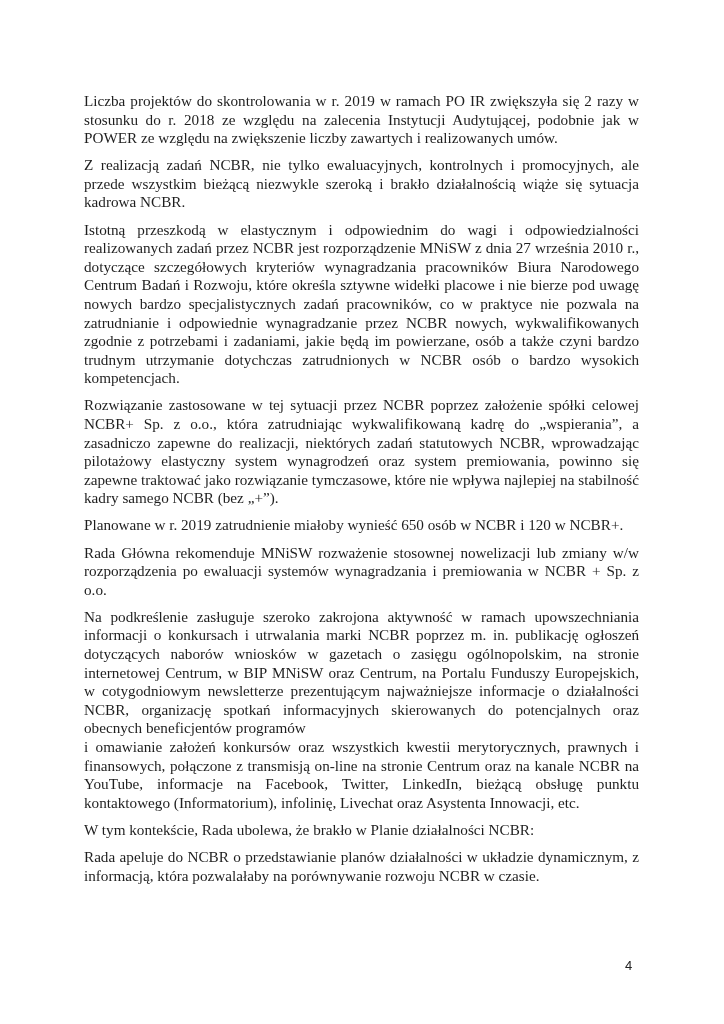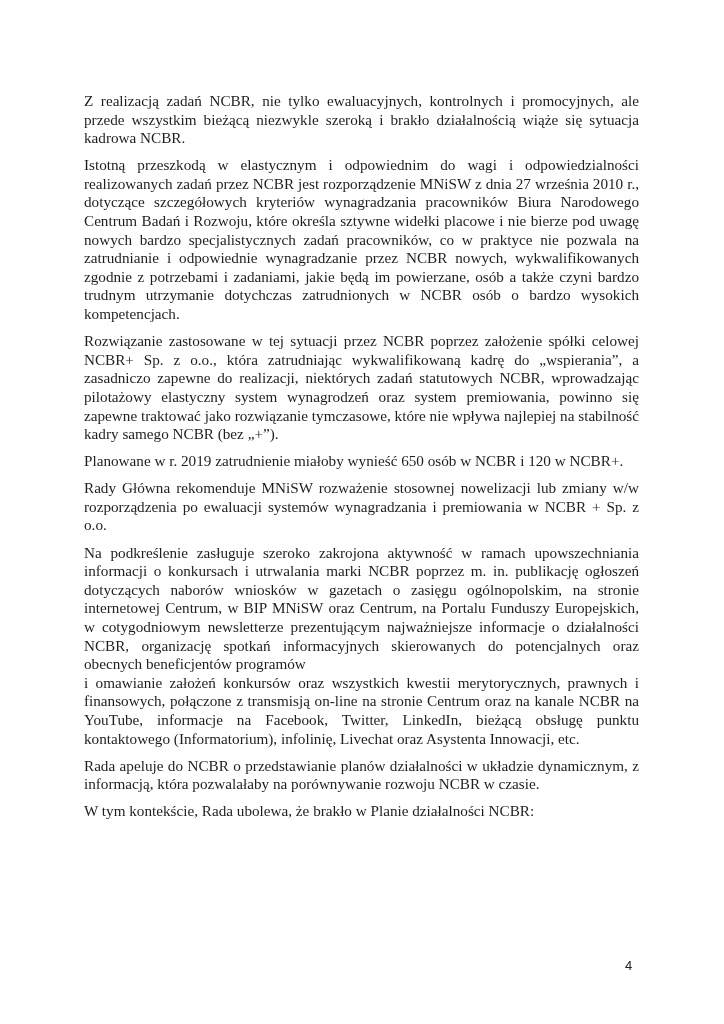--- a/index.html
+++ b/index.html
@@ -21,24 +21,25 @@
     position: absolute; left: 625px; top: 958px;
     font-family: "Liberation Sans", sans-serif;
     font-size: 13px; color: #222;
   }
 </style>
 </head>
 <body>
 
 <div class="page">
   <div class="content">
+    <p class="para">Liczba projektów do skontrolowania w r. 2019 w ramach PO IR zwiększyła się 2 razy w stosunku do r. 2018 ze względu na zalecenia Instytucji Audytującej, podobnie jak w POWER ze względu na zwiększenie liczby zawartych i realizowanych umów.</p>
     <p class="para">Z realizacją zadań NCBR, nie tylko ewaluacyjnych, kontrolnych i promocyjnych, ale przede wszystkim bieżącą niezwykle szeroką i brakło działalnością wiąże się sytuacja kadrowa NCBR.</p>
     <p class="para">Istotną przeszkodą w elastycznym i odpowiednim do wagi i odpowiedzialności realizowanych zadań przez NCBR jest rozporządzenie MNiSW z dnia 27 września 2010 r., dotyczące szczegółowych kryteriów wynagradzania pracowników Biura Narodowego Centrum Badań i Rozwoju, które określa sztywne widełki placowe i nie bierze pod uwagę nowych bardzo specjalistycznych zadań pracowników, co w praktyce nie pozwala na zatrudnianie i odpowiednie wynagradzanie przez NCBR nowych, wykwalifikowanych zgodnie z potrzebami i zadaniami, jakie będą im powierzane, osób a także czyni bardzo trudnym utrzymanie dotychczas zatrudnionych w NCBR osób o bardzo wysokich kompetencjach.</p>
     <p class="para">Rozwiązanie zastosowane w tej sytuacji przez NCBR poprzez założenie spółki celowej NCBR+ Sp. z o.o., która zatrudniając wykwalifikowaną kadrę do „wspierania”, a zasadniczo zapewne do realizacji, niektórych zadań statutowych NCBR, wprowadzając pilotażowy elastyczny system wynagrodzeń oraz system premiowania, powinno się zapewne traktować jako rozwiązanie tymczasowe, które nie wpływa najlepiej na stabilność kadry samego NCBR (bez „+”).</p>
     <p class="para">Planowane w r. 2019 zatrudnienie miałoby wynieść 650 osób w NCBR i 120 w NCBR+.</p>
-    <p class="para">Rady Główna rekomenduje MNiSW rozważenie stosownej nowelizacji lub zmiany w/w rozporządzenia po ewaluacji systemów wynagradzania i premiowania w NCBR + Sp. z o.o.</p>
+    <p class="para">Rada Główna rekomenduje MNiSW rozważenie stosownej nowelizacji lub zmiany w/w rozporządzenia po ewaluacji systemów wynagradzania i premiowania w NCBR + Sp. z o.o.</p>
     <p class="para" style="white-space: pre-line;">Na podkreślenie zasługuje szeroko zakrojona aktywność w ramach upowszechniania informacji o konkursach i utrwalania marki NCBR poprzez m. in. publikację ogłoszeń dotyczących naborów wniosków w gazetach o zasięgu ogólnopolskim, na stronie internetowej Centrum, w BIP MNiSW oraz Centrum, na Portalu Funduszy Europejskich, w cotygodniowym newsletterze prezentującym najważniejsze informacje o działalności NCBR, organizację spotkań informacyjnych skierowanych do potencjalnych oraz obecnych beneficjentów programów
 i omawianie założeń konkursów oraz wszystkich kwestii merytorycznych, prawnych i finansowych, połączone z transmisją on-line na stronie Centrum oraz na kanale NCBR na YouTube, informacje na Facebook, Twitter, LinkedIn, bieżącą obsługę punktu kontaktowego (Informatorium), infolinię, Livechat oraz Asystenta Innowacji, etc.</p>
+    <p class="para">W tym kontekście, Rada ubolewa, że brakło w Planie działalności NCBR:</p>
     <p class="para">Rada apeluje do NCBR o przedstawianie planów działalności w układzie dynamicznym, z informacją, która pozwalałaby na porównywanie rozwoju NCBR w czasie.</p>
-    <p class="para">W tym kontekście, Rada ubolewa, że brakło w Planie działalności NCBR:</p>
   </div>
   <div class="page-number">4</div>
 </div>
 
 </body></html>

